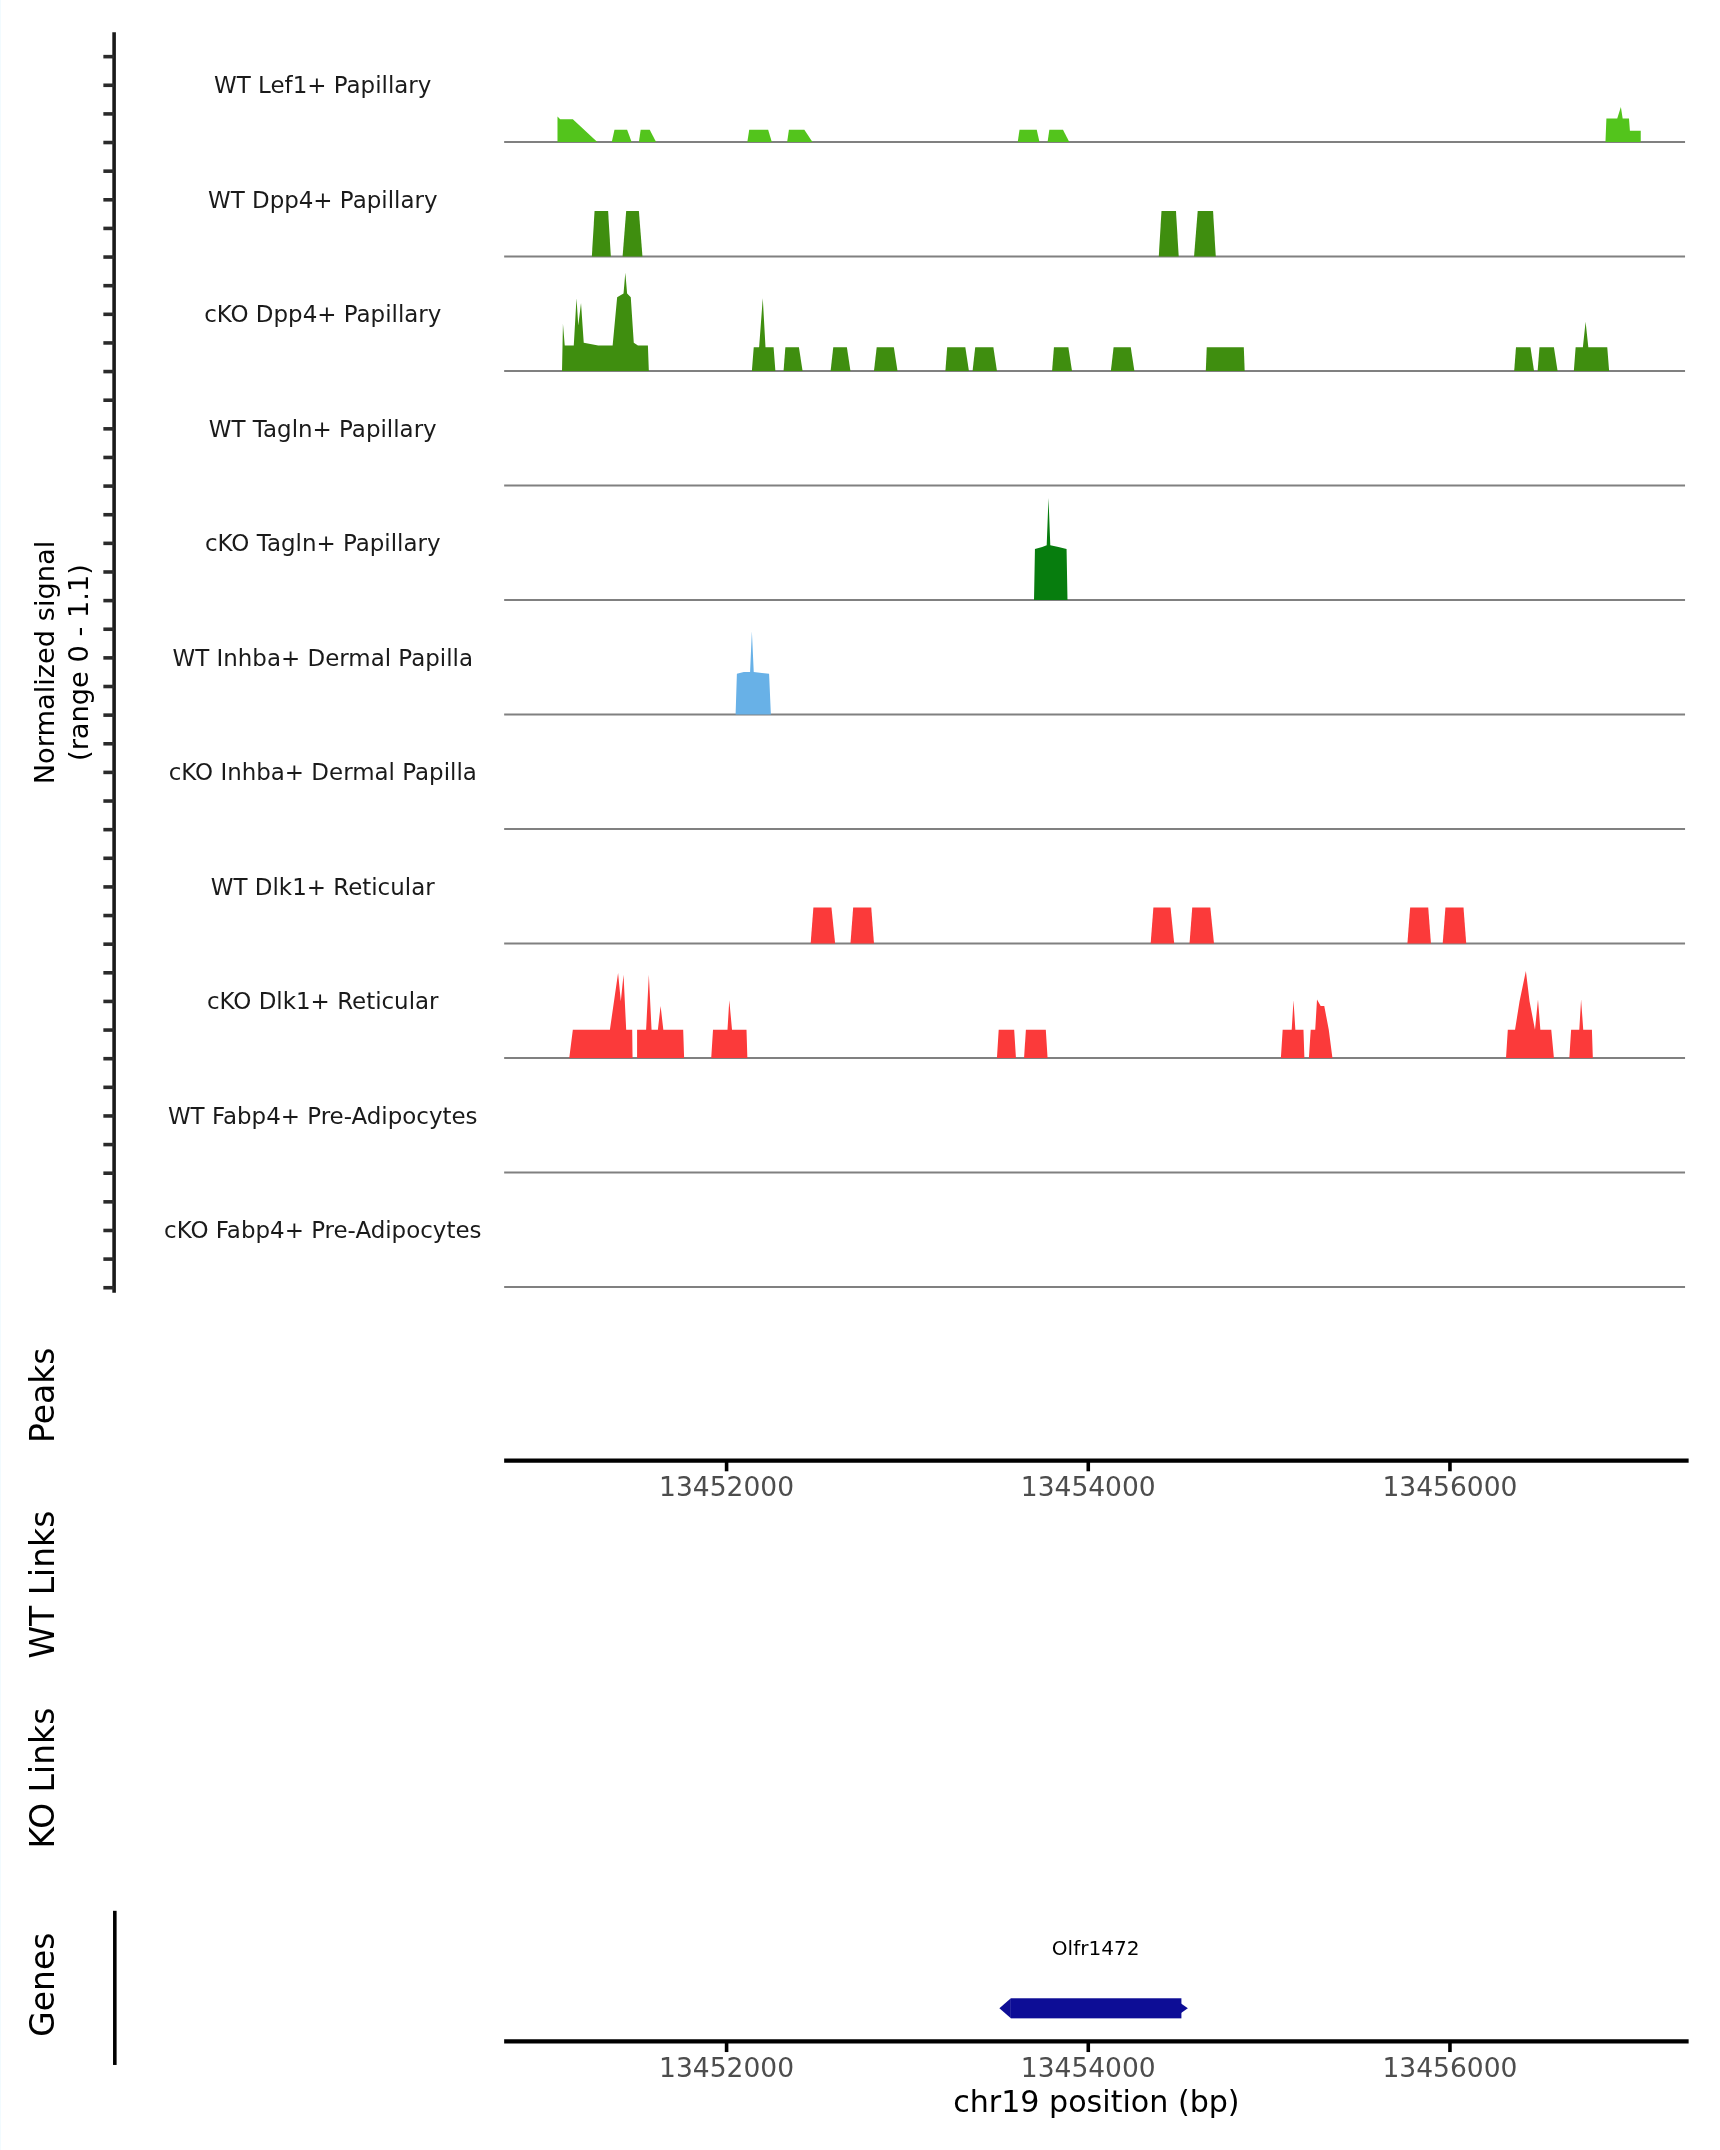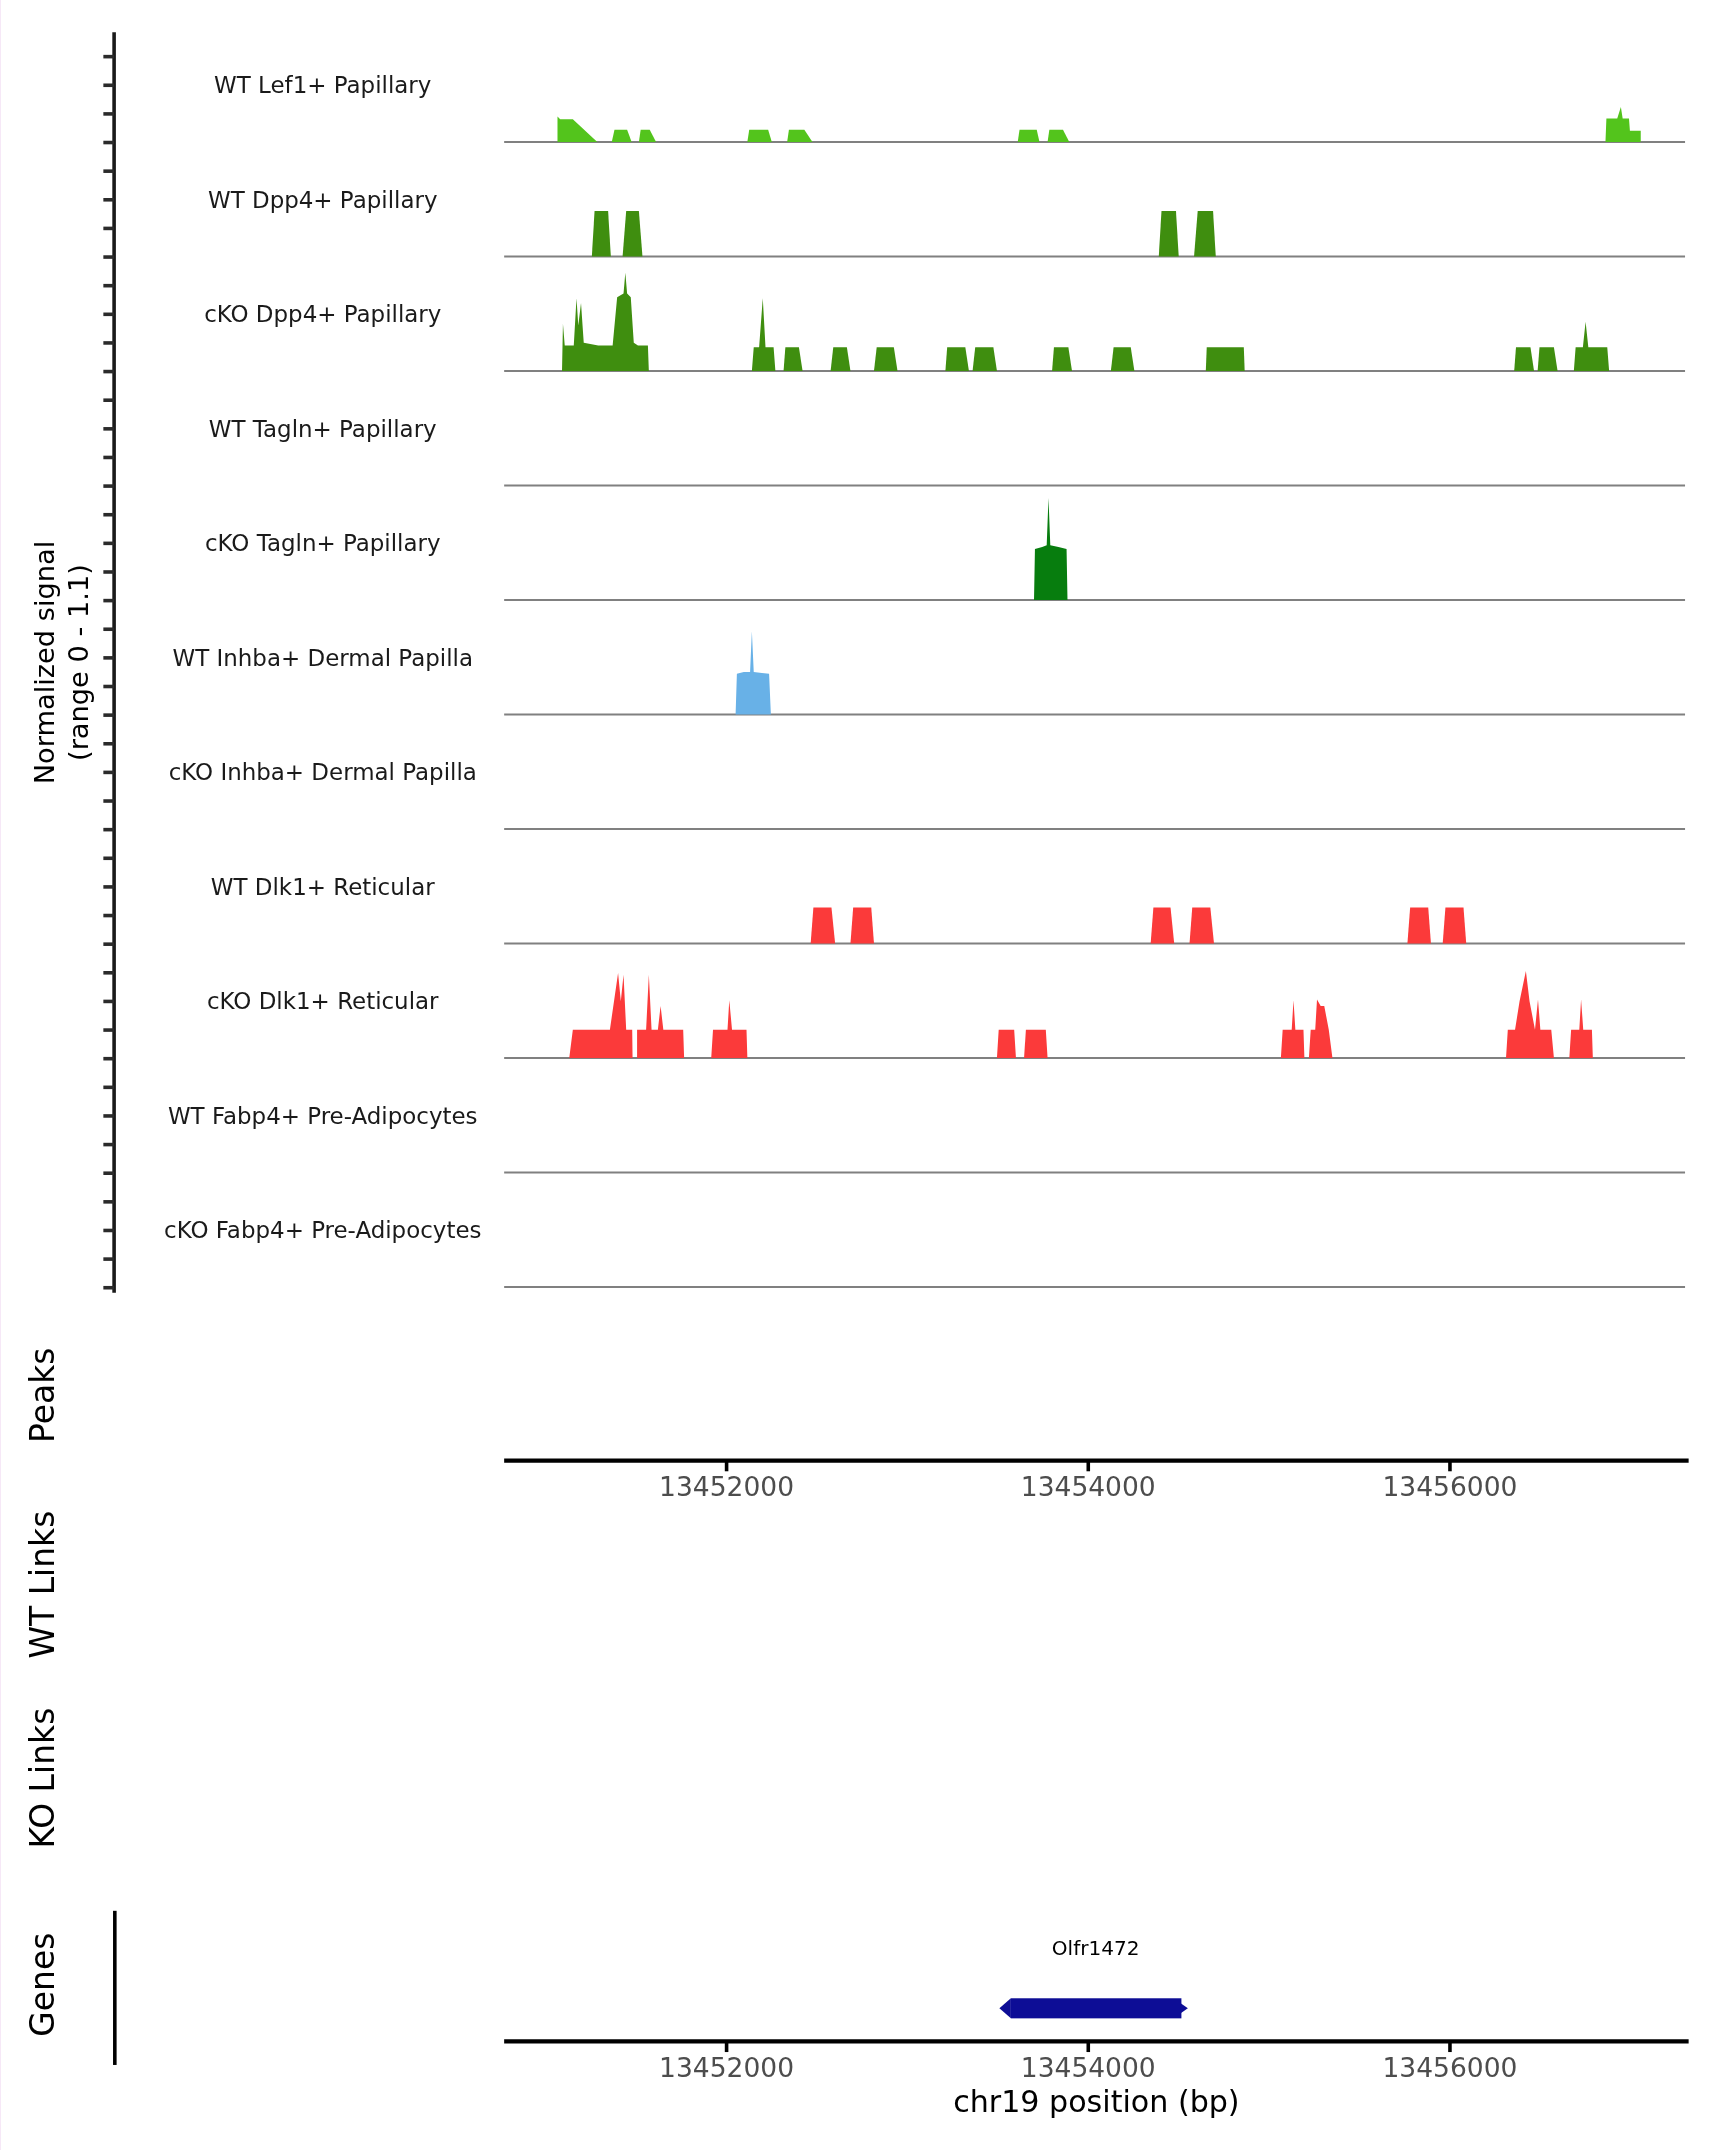--- a/index.html
+++ b/index.html
@@ -1,16 +1,16 @@
 <!DOCTYPE html>
 <html style="font-size:11.5px"><head>
 <meta charset="utf-8">
 <style>
   html,body{margin:0;padding:0;background:#ffffff;}
-  #figure-root{position:relative;width:1721px;height:2151px;background:#a21caf;
+  #figure-root{position:relative;width:1721px;height:2151px;background:#7dd3fc;
     font-family:"DejaVu Sans","Liberation Sans",sans-serif;}
   svg text{font-family:"DejaVu Sans","Liberation Sans",sans-serif;}
 </style>
 </head>
 <body>
 
 <div id="figure-root">
   <svg id="fig" width="1721" height="2151" viewBox="0 0 2400 3000">
 
     <rect x="0" y="0" width="2400" height="3000" fill="#ffffff"></rect>

